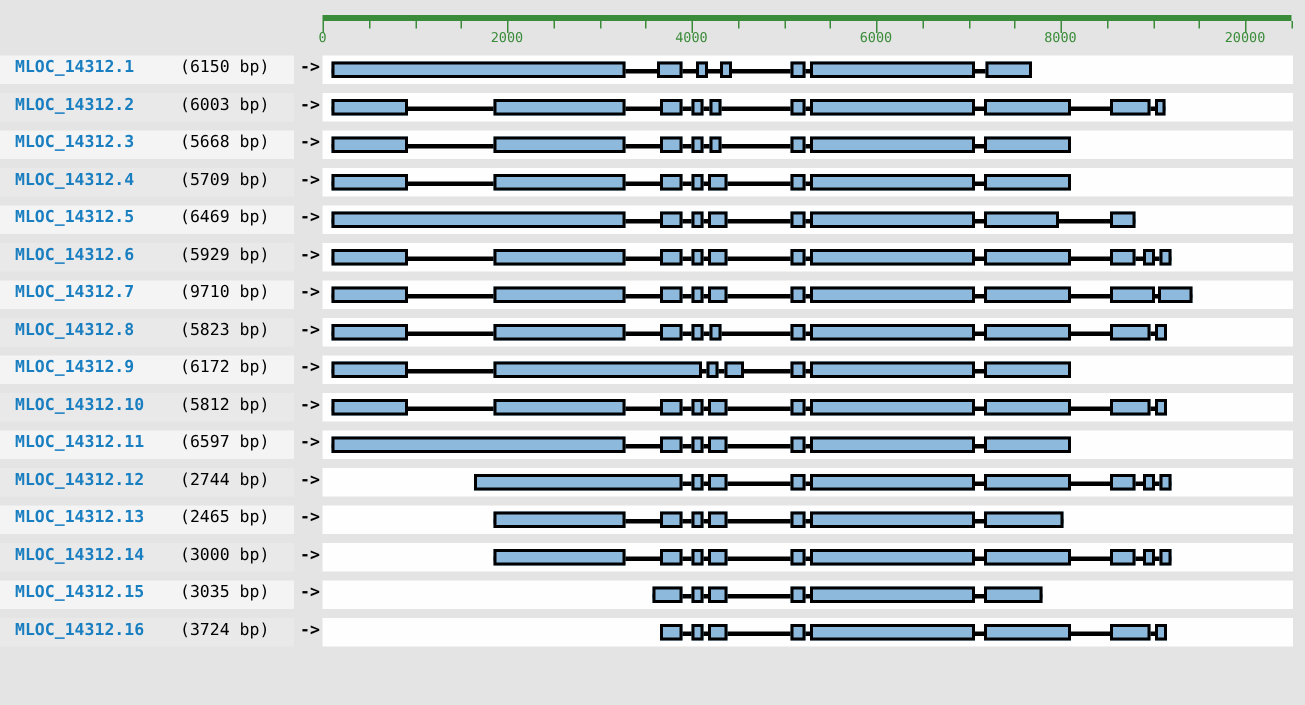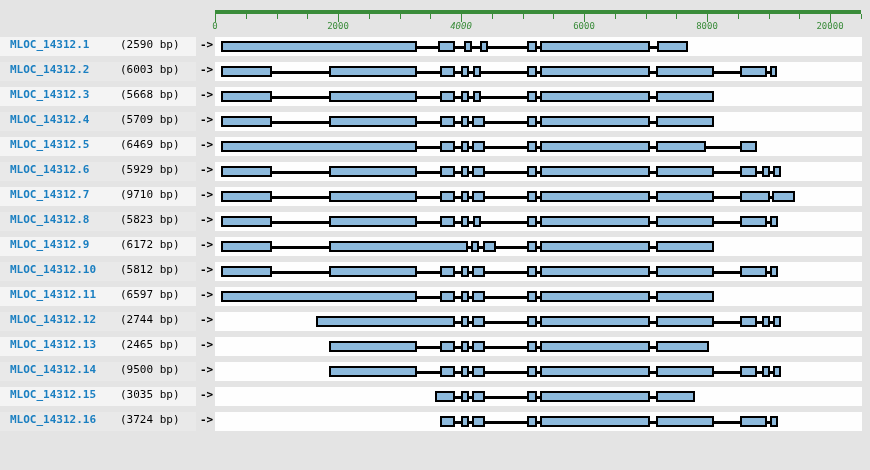--- a/index.html
+++ b/index.html
@@ -103,35 +103,35 @@
         <div class="ruler-tick" style="left: 645.5px;"></div>
         <div class="ruler-tick" style="left: 676.25px;"></div>
         <div class="ruler-tick major" style="left: 707px;"></div>
         <div class="ruler-tick" style="left: 737.75px;"></div>
         <div class="ruler-tick" style="left: 768.5px;"></div>
         <div class="ruler-tick" style="left: 799.25px;"></div>
         <div class="ruler-tick major" style="left: 830px;"></div>
         <div class="ruler-tick" style="left: 860.75px;"></div>
         <div class="ruler-label" style="left: 215px;">0</div>
         <div class="ruler-label" style="left: 338px;">2000</div>
-        <div class="ruler-label" style="left: 461px; font-style: italic;">4000</div>
+        <div class="ruler-label" style="left: 461px;">4000</div>
         <div class="ruler-label" style="left: 584px;">6000</div>
         <div class="ruler-label" style="left: 707px;">8000</div>
         <div class="ruler-label" style="left: 830px;">20000</div>
       </div>
   </div>
 
 
   <div class="rows" id="rows">
       <div class="gene-row odd">
         <div class="row-band"></div>
         <div class="label-band"></div>
         <div class="track-band"></div>
         <div class="gene-name">MLOC_14312.1</div>
-        <div class="gene-len">(2590 bp)</div>
+        <div class="gene-len">(6150 bp)</div>
         <div class="gene-strand">-&gt;</div>
         <div class="tx">
           <div class="intron" style="left: 221px; width: 467px;"></div>
           <div class="exon" style="left: 221px; width: 196px;"></div>
           <div class="exon" style="left: 438px; width: 17px;"></div>
           <div class="exon" style="left: 464px; width: 8px;"></div>
           <div class="exon" style="left: 480px; width: 8px;"></div>
           <div class="exon" style="left: 527px; width: 10px;"></div>
           <div class="exon" style="left: 540px; width: 110px;"></div>
           <div class="exon" style="left: 657px; width: 31px;"></div>
@@ -372,21 +372,21 @@
           <div class="exon" style="left: 527px; width: 10px;"></div>
           <div class="exon" style="left: 540px; width: 110px;"></div>
           <div class="exon" style="left: 656px; width: 53px;"></div>
         </div>
       </div>
       <div class="gene-row even">
         <div class="row-band"></div>
         <div class="label-band"></div>
         <div class="track-band"></div>
         <div class="gene-name">MLOC_14312.14</div>
-        <div class="gene-len">(9500 bp)</div>
+        <div class="gene-len">(3000 bp)</div>
         <div class="gene-strand">-&gt;</div>
         <div class="tx">
           <div class="intron" style="left: 329px; width: 452px;"></div>
           <div class="exon" style="left: 329px; width: 88px;"></div>
           <div class="exon" style="left: 440px; width: 15px;"></div>
           <div class="exon" style="left: 461px; width: 8px;"></div>
           <div class="exon" style="left: 472px; width: 13px;"></div>
           <div class="exon" style="left: 527px; width: 10px;"></div>
           <div class="exon" style="left: 540px; width: 110px;"></div>
           <div class="exon" style="left: 656px; width: 58px;"></div>

